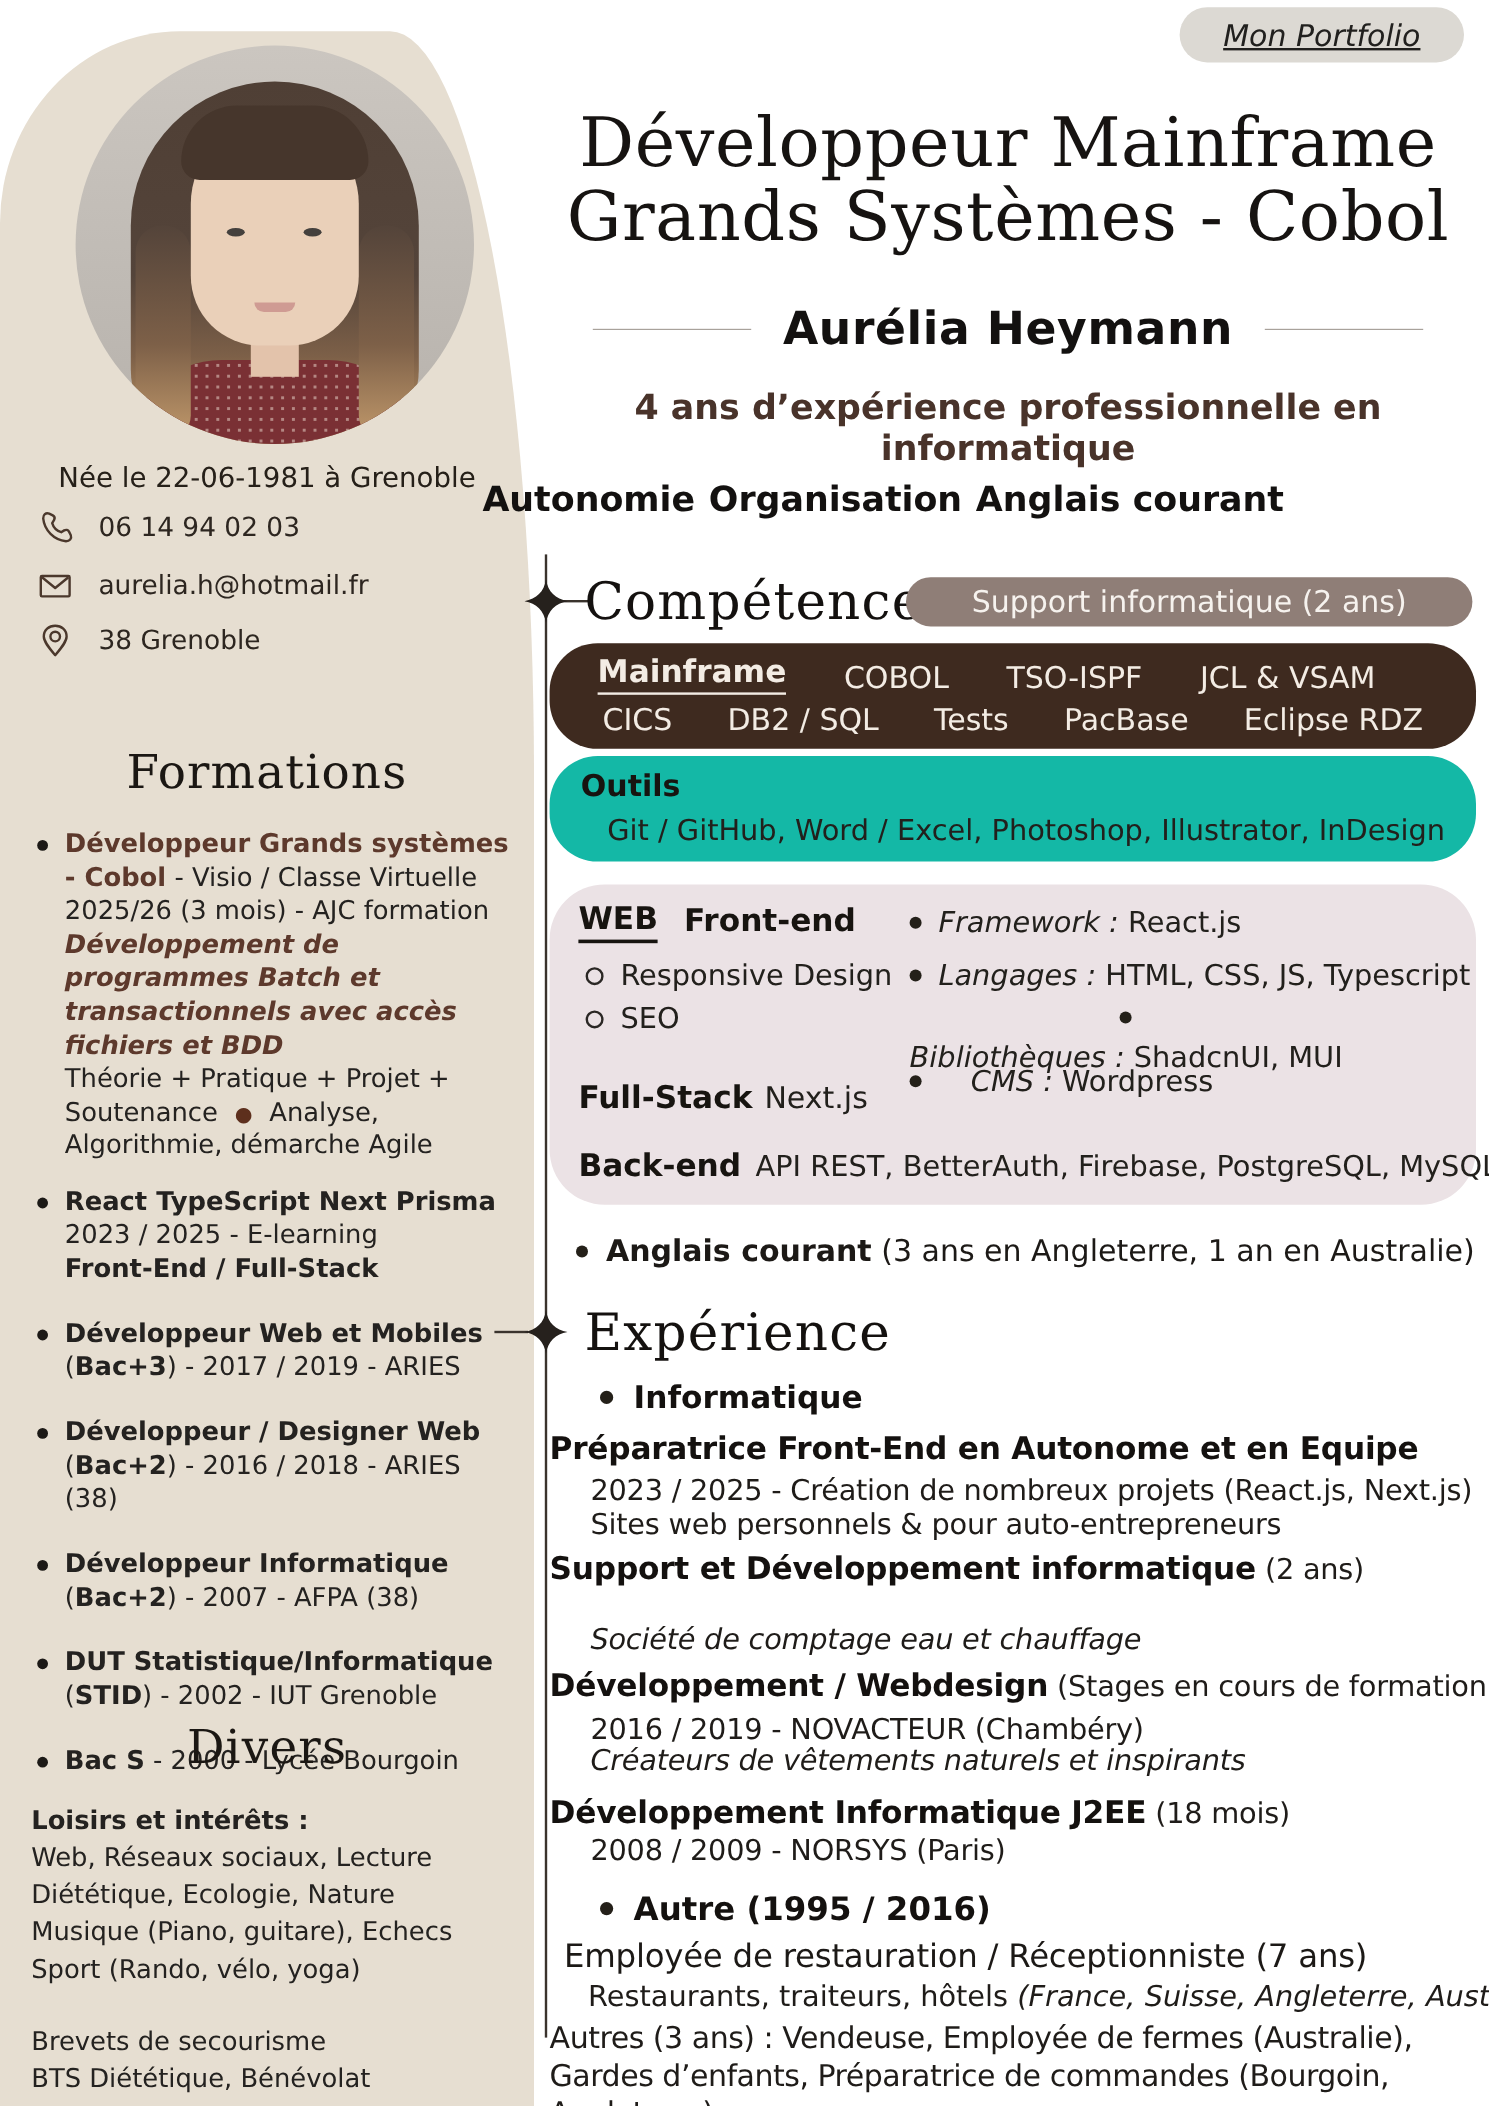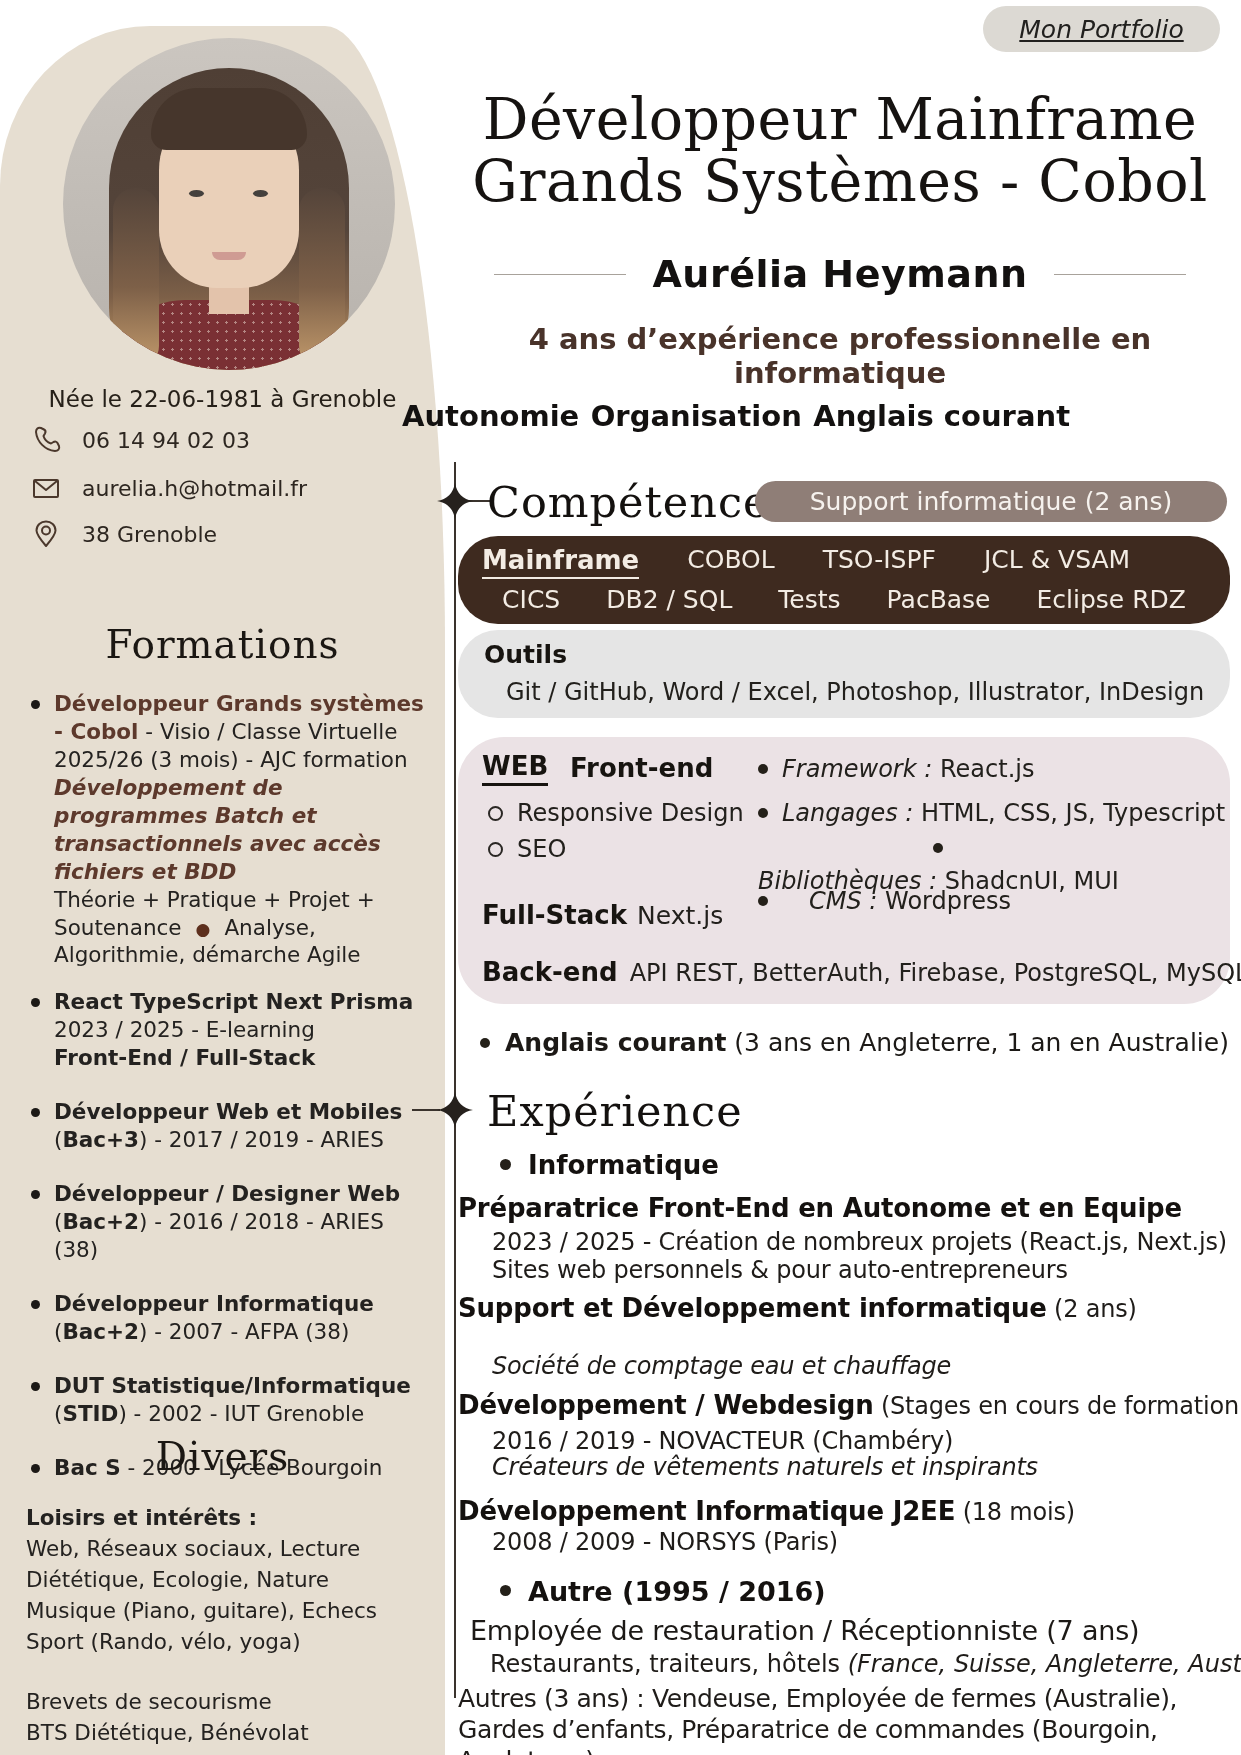--- a/index.html
+++ b/index.html
@@ -65,24 +65,24 @@
 
   
   .vline{left:454px;top:462px;width:2px;height:1236px;background:#3a332d;}
   .tick{height:2px;background:#3a332d;}
 
   
   .sec-h{font-size:43px;color:#14110f;letter-spacing:1px;}
   .badge{left:755px;top:481px;width:472px;height:41px;border-radius:21px;background:#8f7e77;
         display:flex;align-items:center;justify-content:center;font-size:25px;color:#f6f2ee;}
   .mf-box{left:458px;top:536px;width:772px;height:88px;border-radius:40px;background:#3e2a1f;color:#f3ece4;}
-  .mf-r1{position:absolute;left:24px;top:9px;display:flex;gap:48px;align-items:flex-start;font-size:25px;}
+  .mf-r1{position:absolute;left:40px;top:9px;display:flex;gap:48px;align-items:flex-end;font-size:25px;}
   .mf-label{font-size:26px;font-weight:bold;border-bottom:2px solid #f3ece4;padding-bottom:2px;}
   .mf-r2{position:absolute;left:0;top:49px;width:100%;display:flex;gap:46px;justify-content:center;font-size:25px;}
-  .ot-box{left:458px;top:630px;width:772px;height:88px;border-radius:40px;background:#e5e5e5;}
+  .ot-box{left:458px;top:630px;width:772px;height:88px;border-radius:40px;background:#14b8a6;}
   .ot-label{position:absolute;left:26px;top:10px;font-size:25px;font-weight:bold;color:#171410;}
   .ot-val{position:absolute;left:48px;top:48px;font-size:24px;color:#22201c;}
   .web-box{left:458px;top:737px;width:772px;height:267px;border-radius:46px;background:#ebe2e5;}
   .web-label{position:absolute;left:24px;top:14px;font-size:26px;font-weight:bold;
         border-bottom:3px solid #171410;padding-bottom:2px;color:#171410;}
   .fe-label{position:absolute;left:112px;top:16px;font-size:26px;font-weight:bold;color:#171410;}
   .ring-row{position:absolute;display:flex;align-items:center;gap:14px;font-size:24px;color:#22201c;}
   .ring{width:11px;height:11px;border:2.5px solid #2a2724;border-radius:50%;flex:0 0 auto;}
   .dot{width:10px;height:10px;border-radius:50%;background:#242019;flex:0 0 auto;}
   .kv-row{position:absolute;display:flex;align-items:center;gap:14px;font-size:24px;color:#22201c;}

